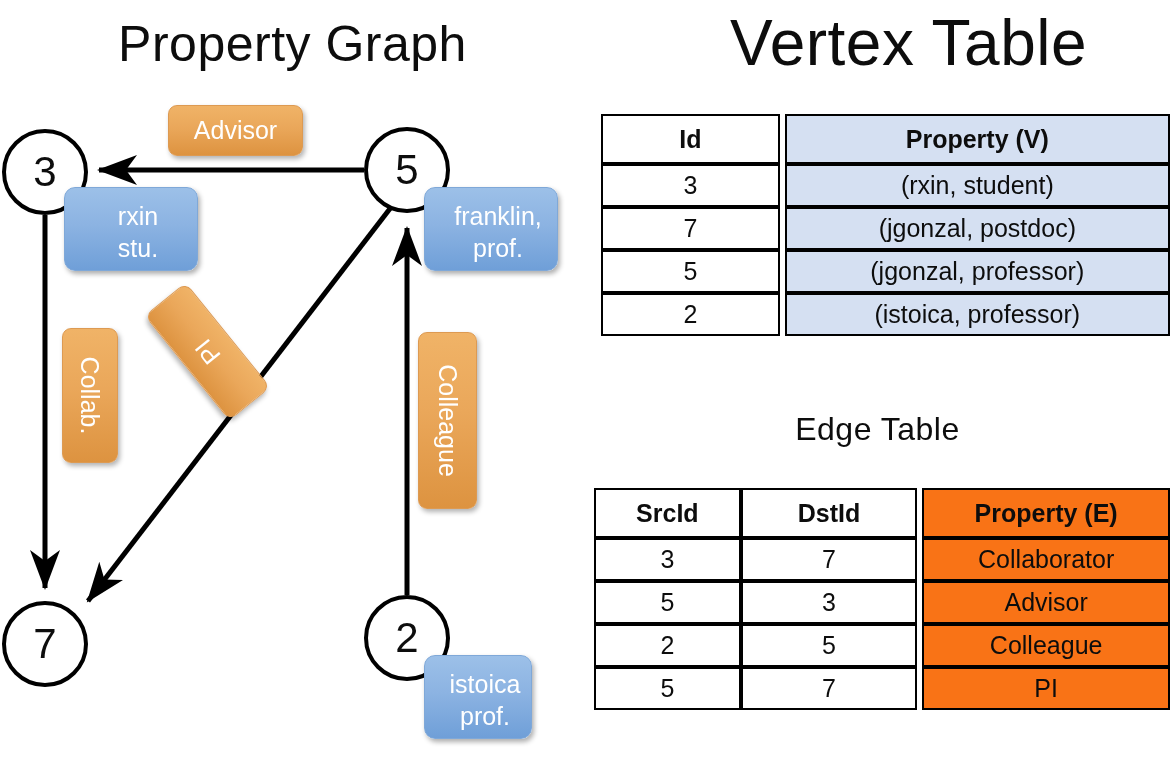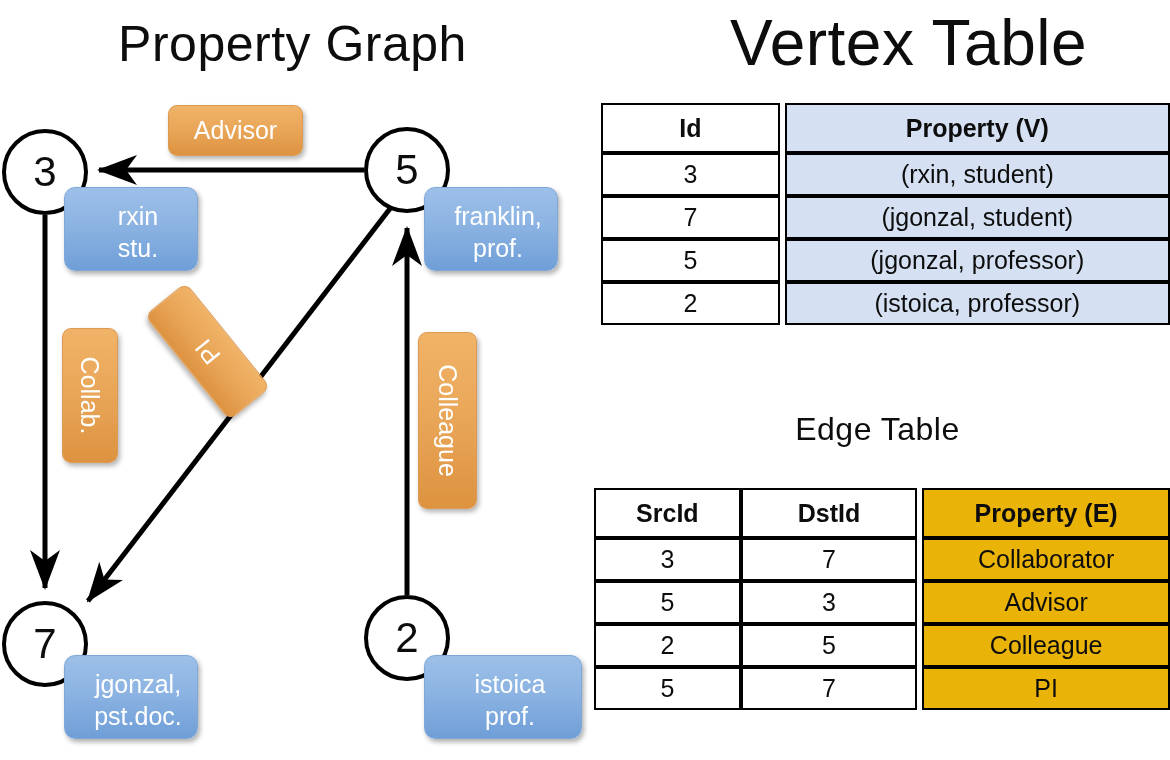--- a/index.html
+++ b/index.html
@@ -84,21 +84,21 @@
     font-weight: 300;
     font-size: 25px;
     line-height: 32px;
     padding: 12px 0 0 14px;
     white-space: pre-line;
     text-align: center;
   }
   #prop-rxin     { left: 64px;  top: 187px; width: 134px; height: 84px; }
   #prop-franklin { left: 424px; top: 187px; width: 134px; height: 84px; }
   #prop-jgonzal  { left: 64px;  top: 655px; width: 134px; height: 84px; }
-  #prop-istoica  { left: 424px; top: 655px; width: 158px; height: 84px; }
+  #prop-istoica  { left: 424px; top: 655px; width: 108px; height: 84px; }
 
   
   .edge-label {
     position: absolute;
     box-sizing: border-box;
     border-radius: 9px;
     background: linear-gradient(to bottom, #f0b367 0%, #eaa75a 45%, #dd9340 100%);
     border: 1px solid #dd9a52;
     box-shadow: 2px 3px 5px rgba(0,0,0,0.30);
     color: #ffffff;
@@ -156,30 +156,30 @@
     height: 43px;
     box-sizing: border-box;
   }
   .data-table th {
     font-weight: bold;
     font-size: 25px;
     height: 50px;
   }
   .cell-gap { border: none !important; width: 5px; padding: 0; }
 
-  #vertex-table { left: 594px; top: 103px; padding-left: 7px; }
+  #vertex-table { left: 594px; top: 114px; padding-left: 7px; }
   #vertex-table .col-id   { width: 186px; }
   #vertex-table .col-prop { width: 398px; margin-top: 16px; }
   #vertex-table .prop-cell { background: #d5e0f2; }
 
   #edge-table { left: 594px; top: 488px; }
   #edge-table .col-src  { width: 147px; margin-left: 28px; }
   #edge-table .col-dst  { width: 177px; }
   #edge-table .col-prop { width: 248px; }
-  #edge-table .prop-cell { background: #eab308; }
+  #edge-table .prop-cell { background: #f97316; }
 </style>
 </head>
 <body>
 
 <div id="graph-panel">
 
   <div class="title" id="title-property-graph">Property Graph</div>
 
   <svg id="graph-edges" viewBox="0 0 585 760" xmlns="http://www.w3.org/2000/svg">
     <defs>
@@ -199,22 +199,20 @@
 
   <div class="node" id="node-3">3</div>
   <div class="node" id="node-5">5</div>
   <div class="node" id="node-7">7</div>
   <div class="node" id="node-2">2</div>
 
   <div class="prop-box" id="prop-rxin">rxin
 stu.</div>
   <div class="prop-box" id="prop-franklin">franklin,
 prof.</div>
-  <div class="prop-box" id="prop-jgonzal">jgonzal,
-pst.doc.</div>
   <div class="prop-box" id="prop-istoica">istoica
 prof.</div>
 
   <div class="edge-label" id="edge-label-advisor">
     <span class="htext">Advisor</span>
   </div>
   <div class="edge-label" id="edge-label-collab">
     <span class="vtext">Collab.</span>
   </div>
   <div class="edge-label" id="edge-label-pi">
@@ -237,21 +235,21 @@
   </thead>
   <tbody>
     <tr>
       <td class="col-id">3</td>
       <td class="cell-gap"></td>
       <td class="col-prop prop-cell">(rxin, student)</td>
     </tr>
     <tr>
       <td class="col-id">7</td>
       <td class="cell-gap"></td>
-      <td class="col-prop prop-cell">(jgonzal, student)</td>
+      <td class="col-prop prop-cell">(jgonzal, postdoc)</td>
     </tr>
     <tr>
       <td class="col-id">5</td>
       <td class="cell-gap"></td>
       <td class="col-prop prop-cell">(jgonzal, professor)</td>
     </tr>
     <tr>
       <td class="col-id">2</td>
       <td class="cell-gap"></td>
       <td class="col-prop prop-cell">(istoica, professor)</td>

